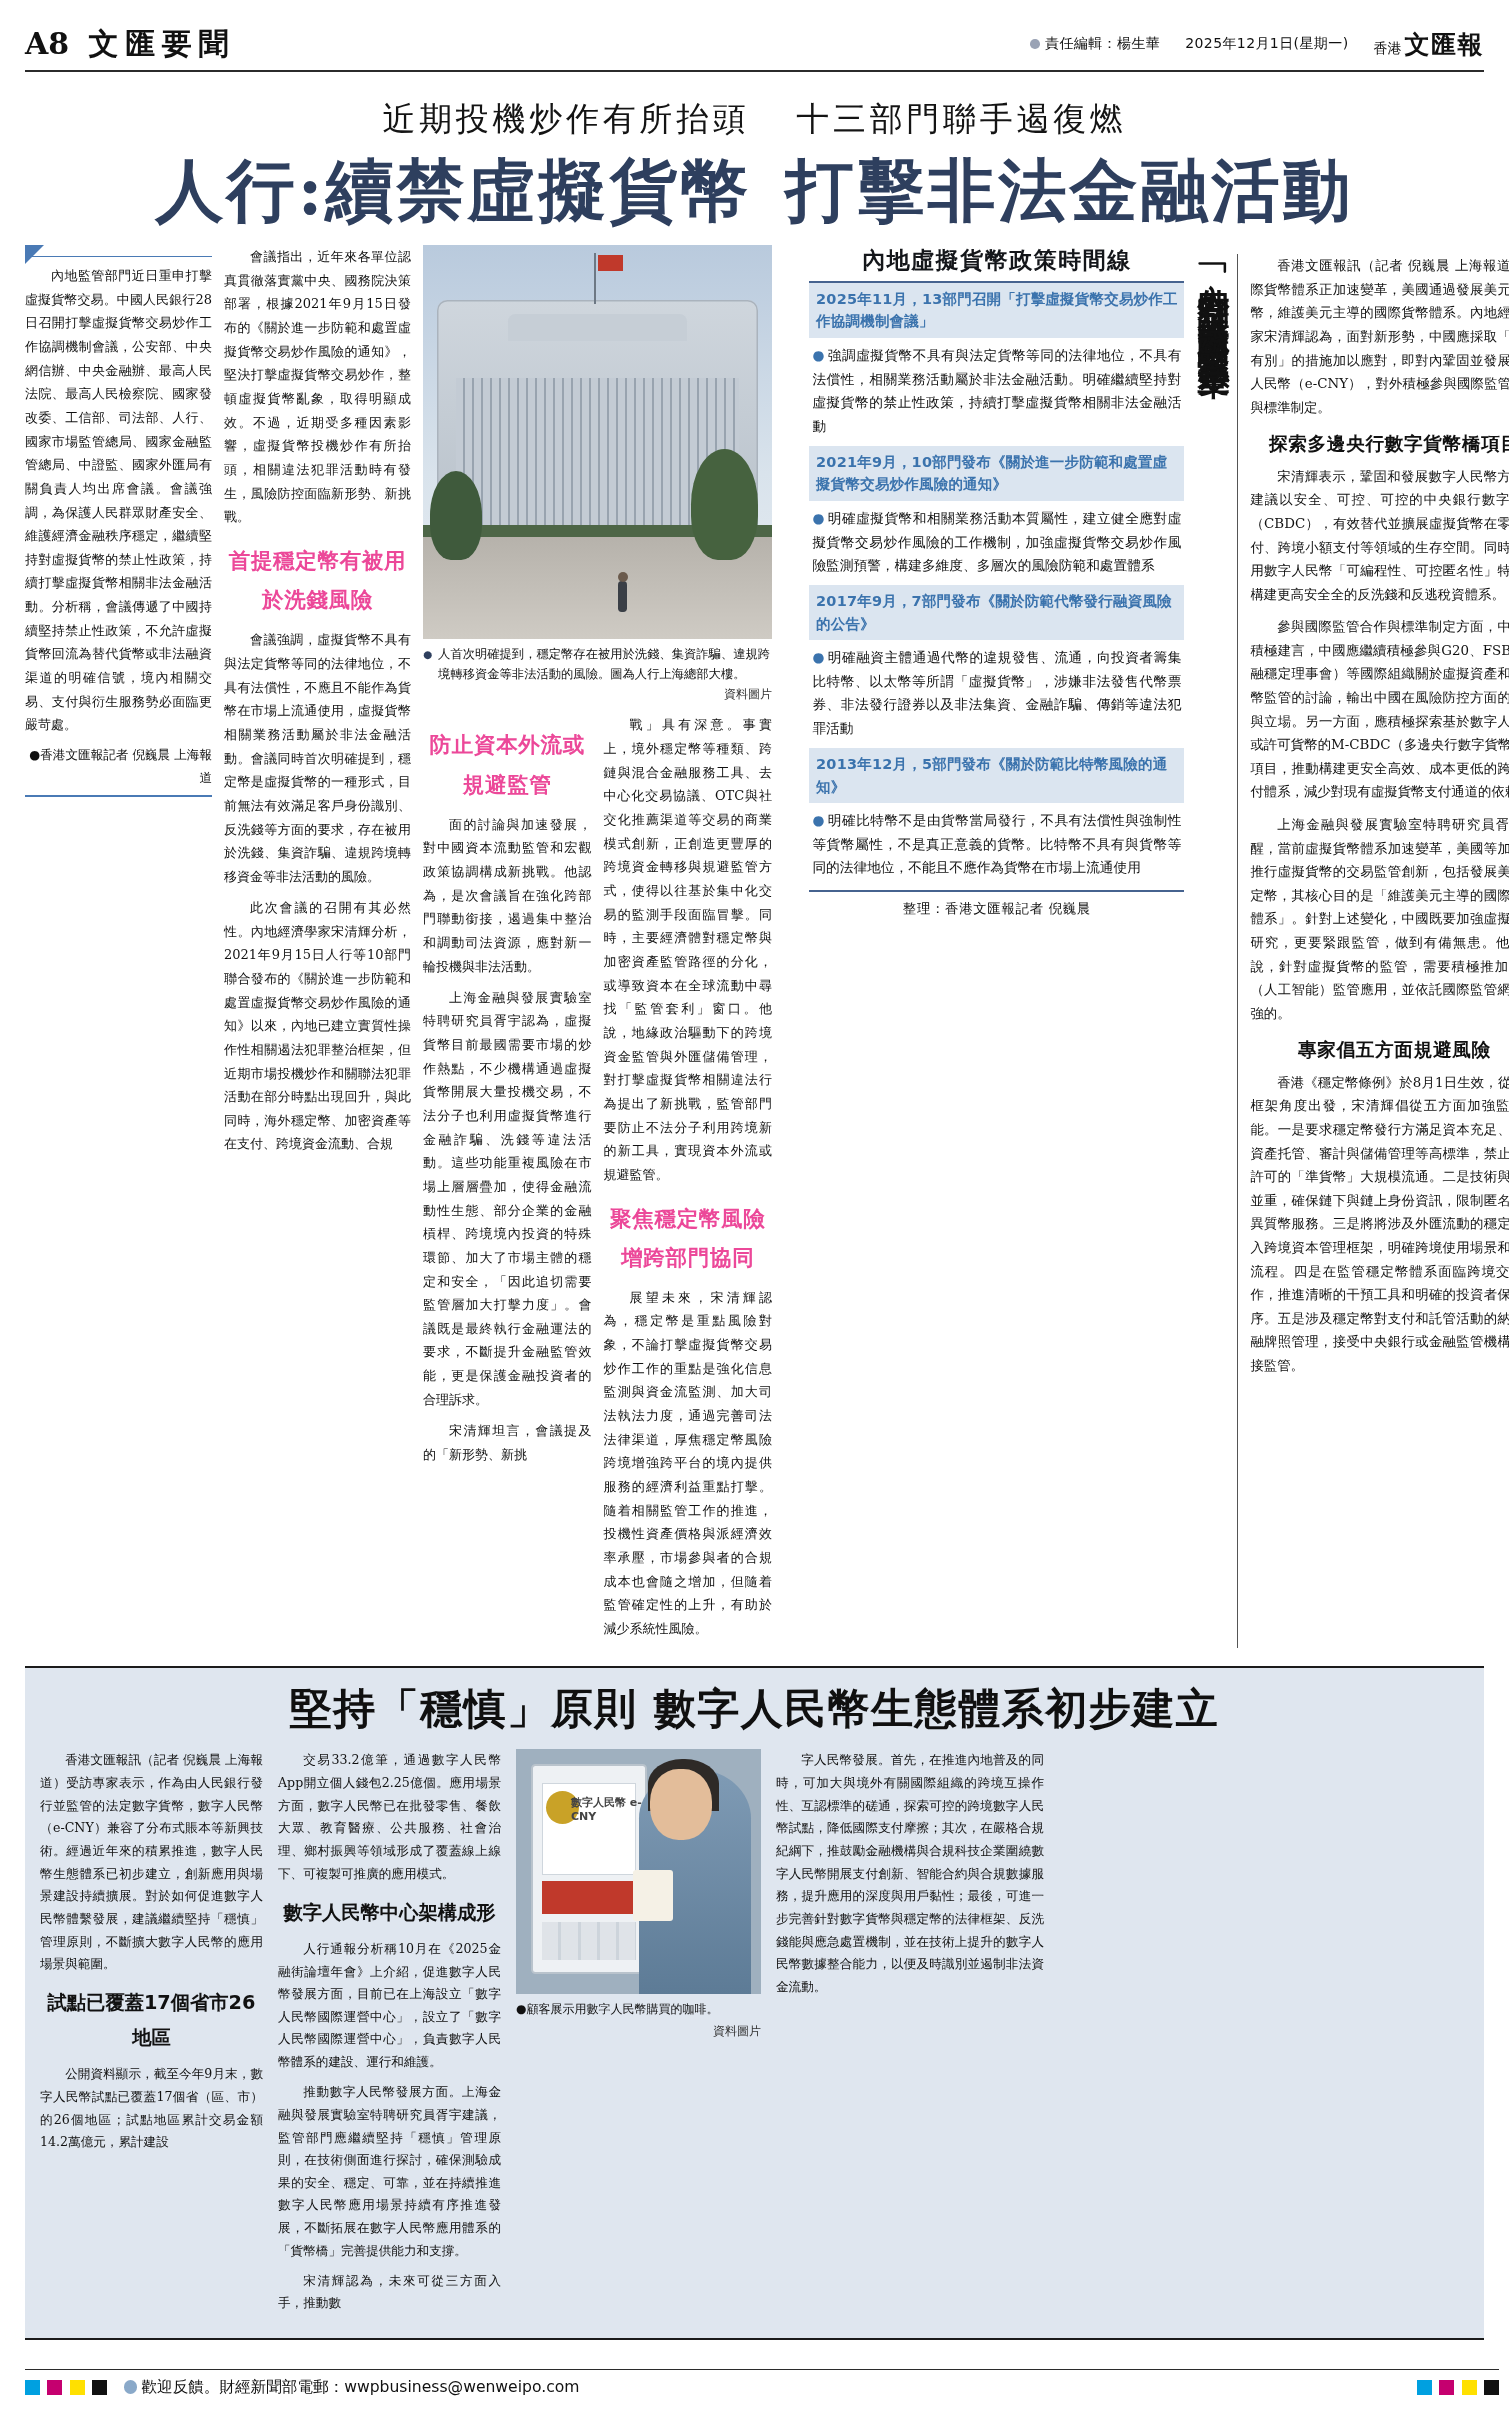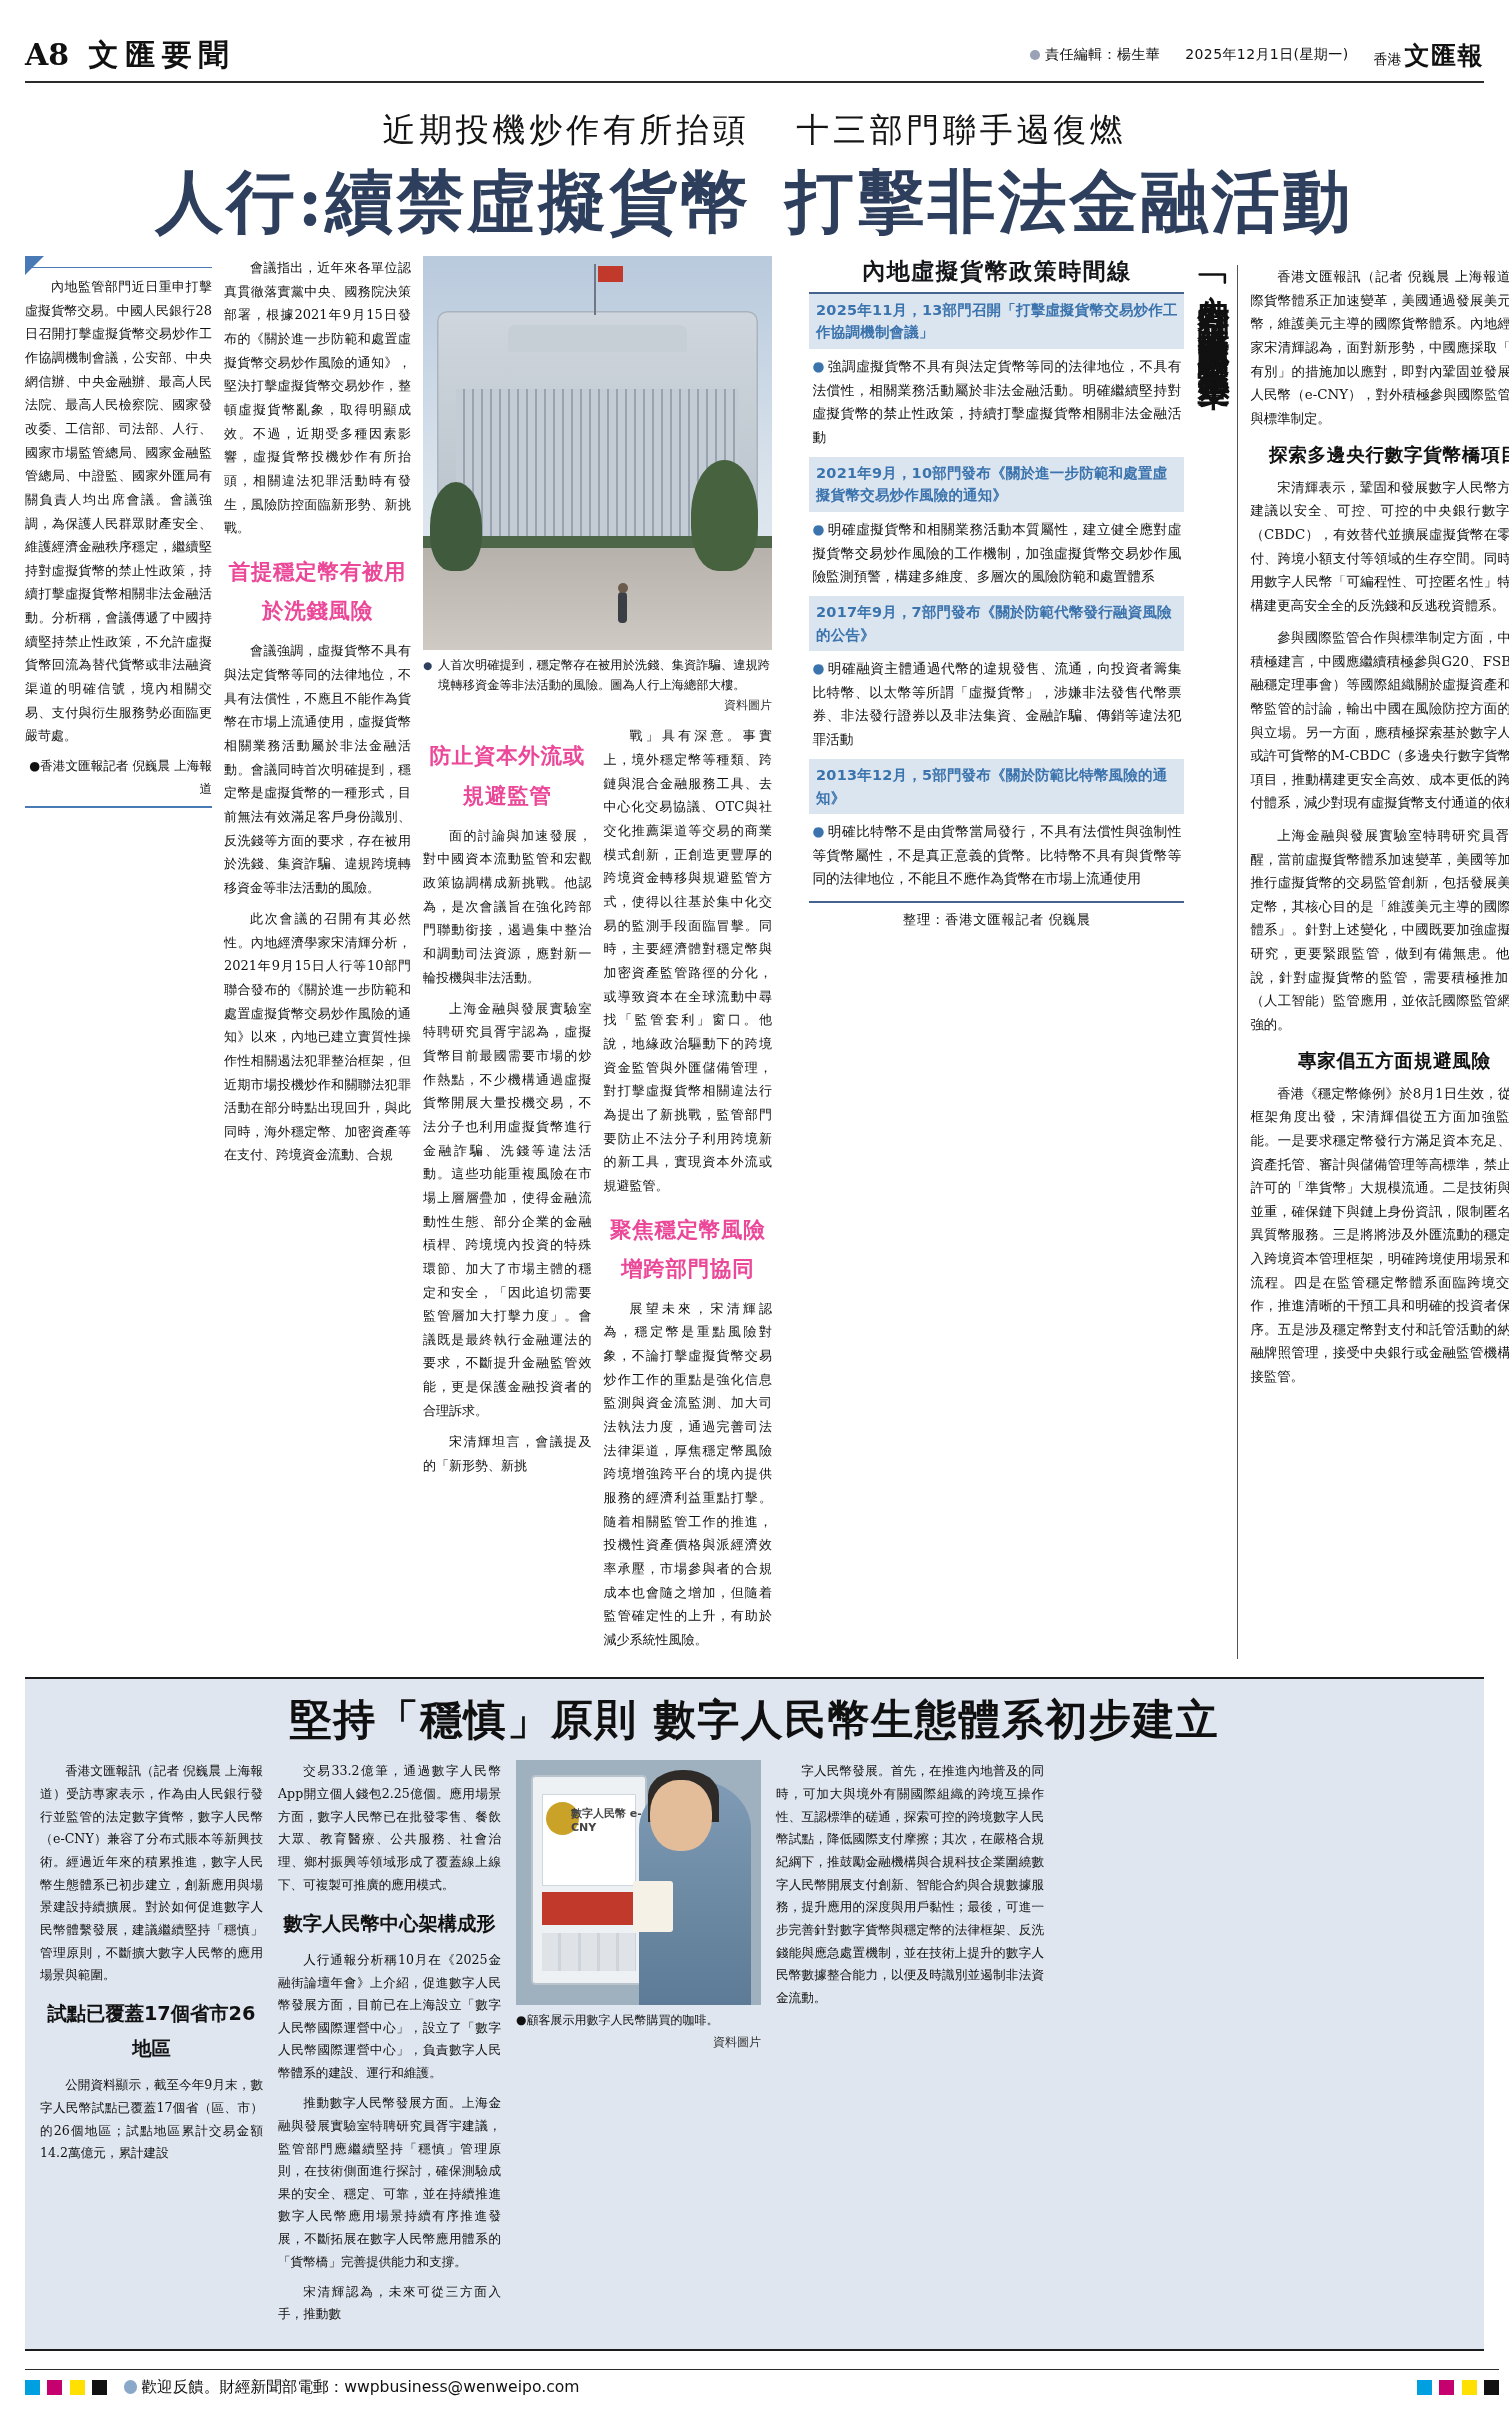--- a/index.html
+++ b/index.html
@@ -1,21 +1,21 @@
 <!DOCTYPE html>
 <html style="font-size:12px"><head>
 <meta charset="utf-8">
 <style>
   html,body{margin:0;padding:0;background:#fff;}
   body{
     width:1509px;height:2413px;
     font-family:"DejaVu Sans","Liberation Sans",sans-serif;
     color:#111;position:relative;overflow:hidden;
   }
-  .page{position:relative;width:1509px;height:2413px;box-sizing:border-box;padding:16px 25px;}
+  .page{position:relative;width:1509px;height:2413px;box-sizing:border-box;padding:5px 25px;}
 
   
   .masthead{display:flex;align-items:flex-end;justify-content:space-between;padding-top:19.3px;}
   .mh-left{display:flex;align-items:baseline;gap:19.3px;}
   .folio{font-family:"DejaVu Serif","Liberation Serif",serif;font-size:30px;font-weight:700;letter-spacing:0;}
   .section-name{font-family:"DejaVu Serif","Liberation Serif",serif;font-size:30px;font-weight:700;letter-spacing:6.7px;}
   .mh-right{display:flex;align-items:center;gap:25px;font-size:14px;white-space:nowrap;padding-bottom:4.5px;}
   .mh-dot{width:9.7px;height:9.7px;border-radius:50%;background:#9aa3b5;display:inline-block;margin-right:5.2px;vertical-align:middle;}
   .mh-editor{letter-spacing:0.4px;}
   .mh-date{letter-spacing:0.4px;}

